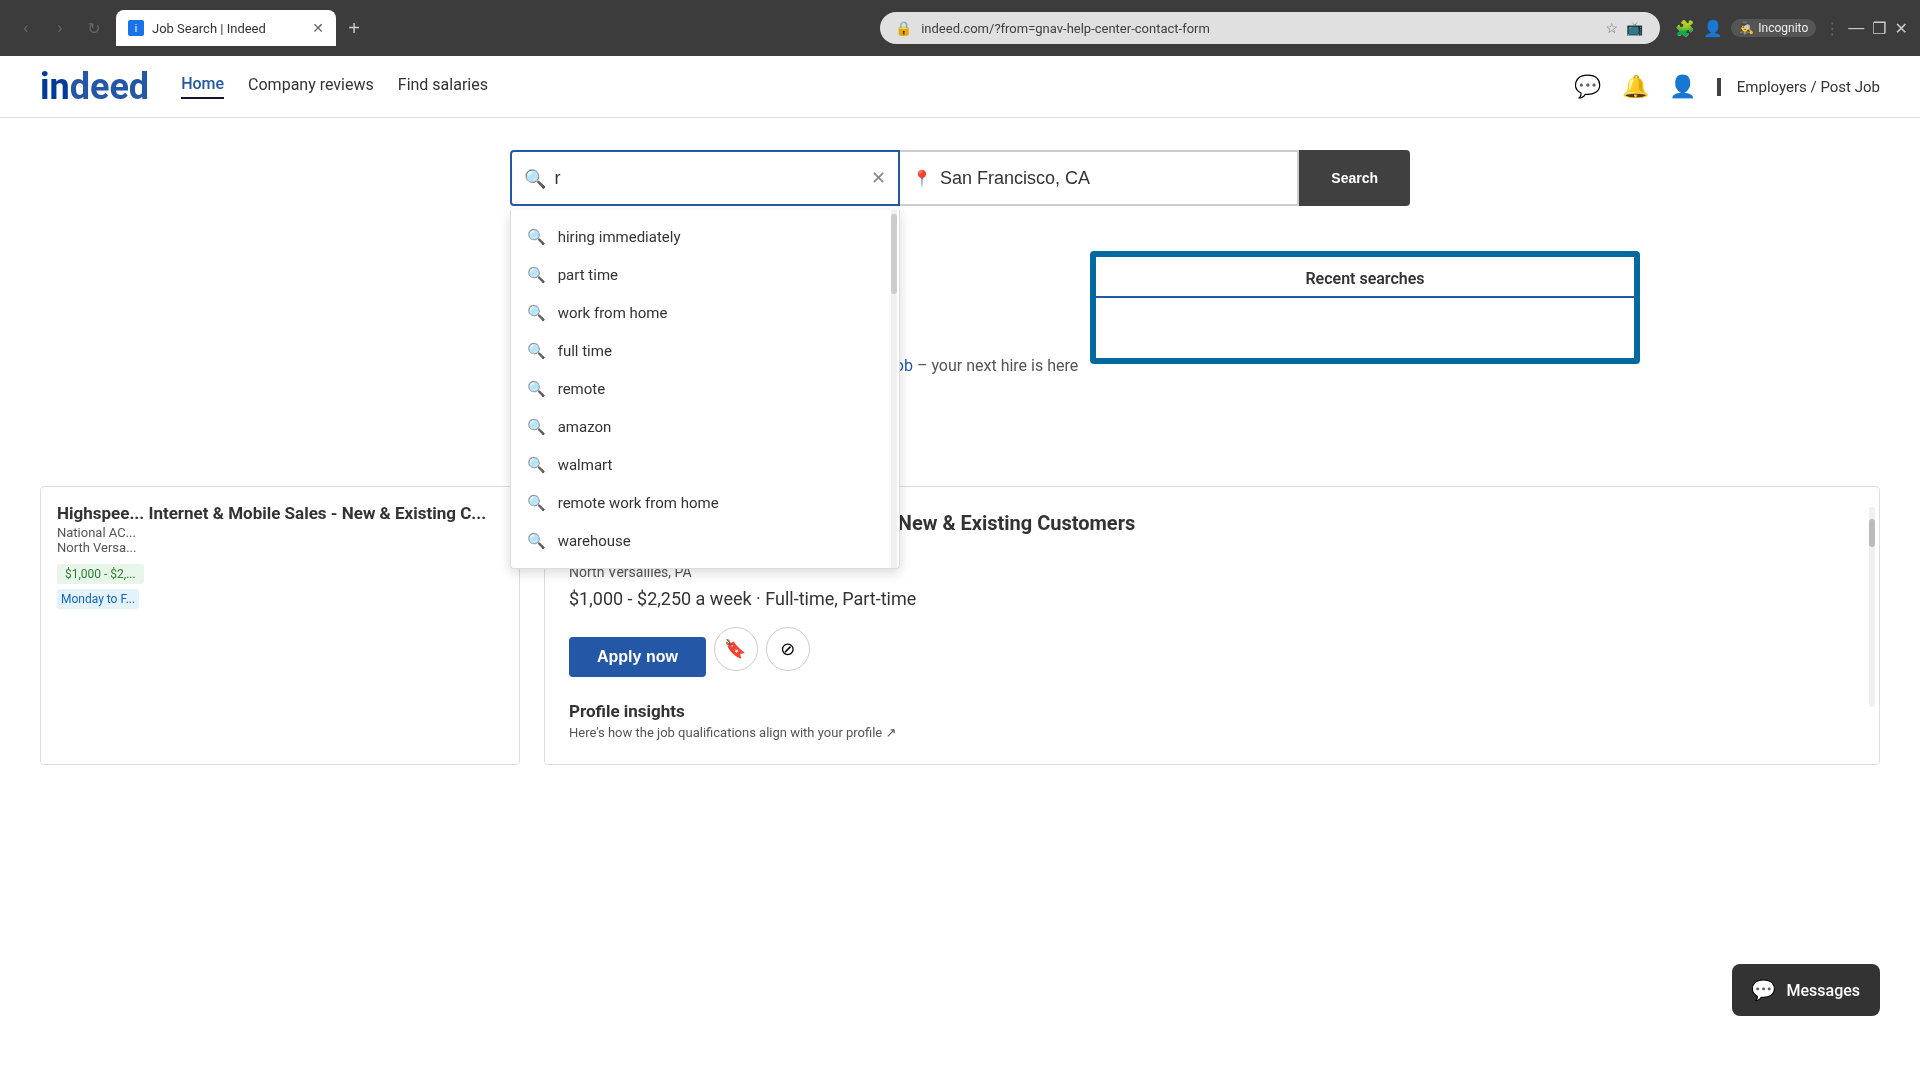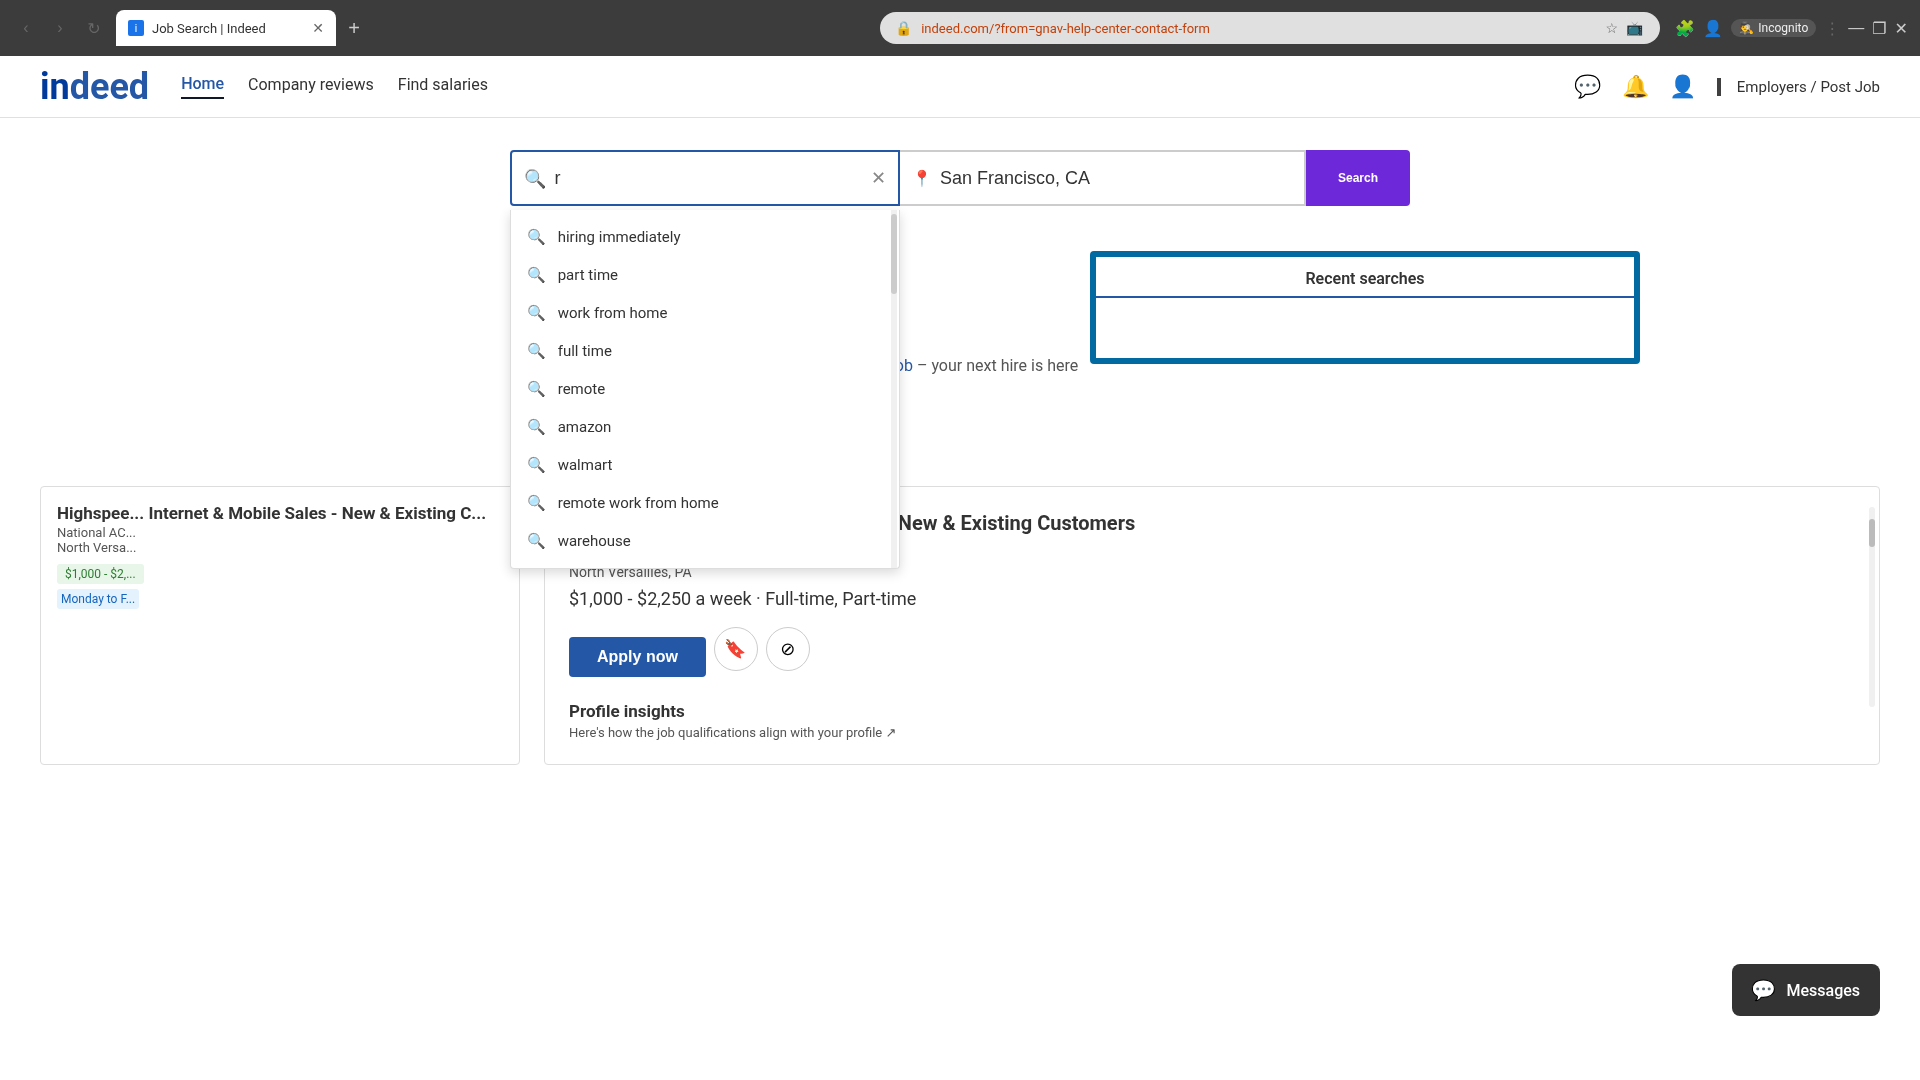--- a/index.html
+++ b/index.html
@@ -195,26 +195,26 @@
     }
     .location-input-box input {
       border: none;
       outline: none;
       font-size: 18px;
       color: #333;
       flex: 1;
       background: transparent;
     }
     .search-btn {
-      background: #6d28d9;
+      background: #404040;
       color: white;
       border: none;
       height: 56px;
       padding: 0 32px;
-      font-size: 12px;
+      font-size: 14px;
       font-weight: 600;
       cursor: pointer;
       border-radius: 0 4px 4px 0;
       white-space: nowrap;
     }
 
     
     .autocomplete-dropdown {
       position: absolute;
       top: 60px;
@@ -334,21 +334,21 @@
   <div class="tab-bar">
     <div class="browser-tab">
       <div class="tab-favicon">i</div>
       <span>Job Search | Indeed</span>
       <span class="tab-close">✕</span>
     </div>
     <button class="new-tab-btn">+</button>
   </div>
   <div style="flex:1; background: #e0e0e0; height: 32px; border-radius: 16px; display:flex; align-items:center; padding: 0 16px; gap: 8px; margin: 0 8px;">
     <span style="color:#555; font-size:14px;">🔒</span>
-    <span style="font-size:13px; color:#c2410c;">indeed.com/?from=gnav-help-center-contact-form</span>
+    <span style="font-size:13px; color:#404040;">indeed.com/?from=gnav-help-center-contact-form</span>
     <div style="margin-left:auto; display:flex; gap:8px; align-items:center;">
       <span style="color:#666; font-size:14px;">☆</span>
       <span style="color:#666; font-size:14px;">📺</span>
     </div>
   </div>
   <div class="address-icons">
     <span class="addr-icon">🧩</span>
     <span class="addr-icon">👤</span>
     <div class="incognito-badge">
       <span>🕵️</span>

